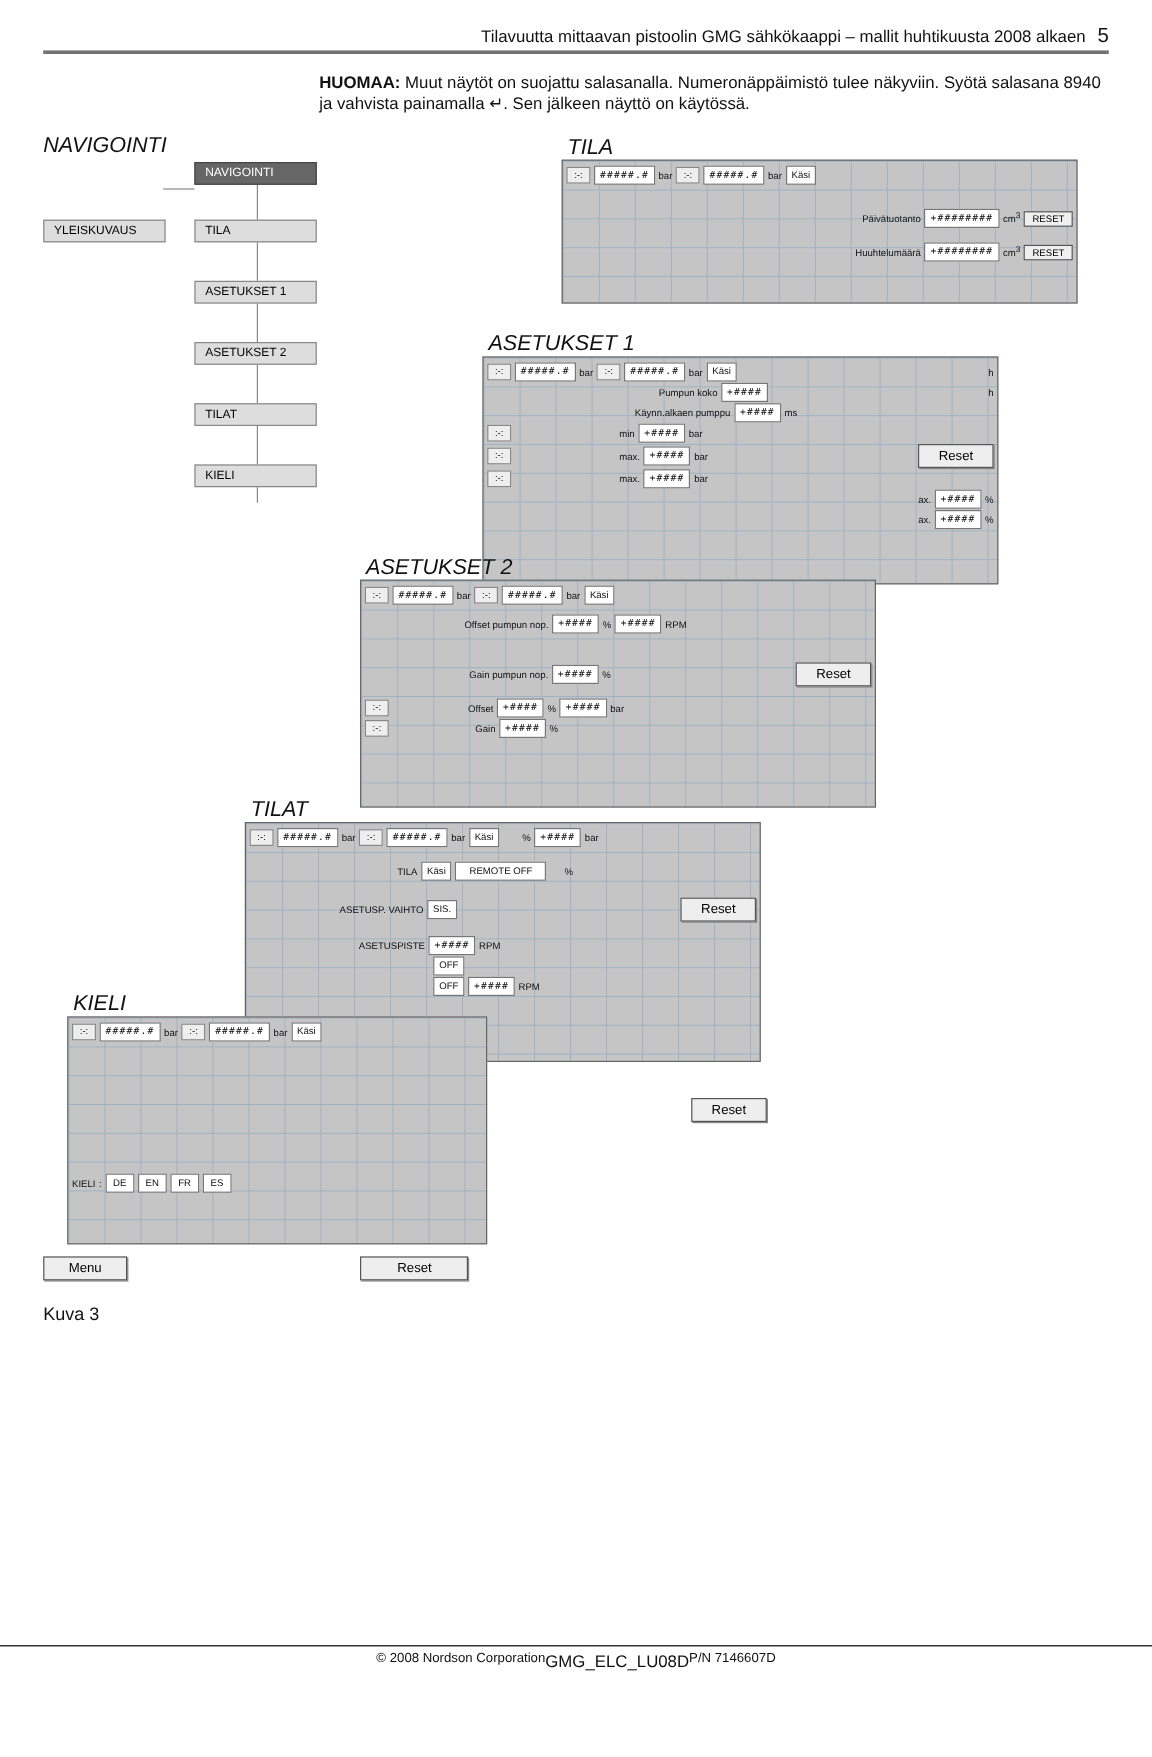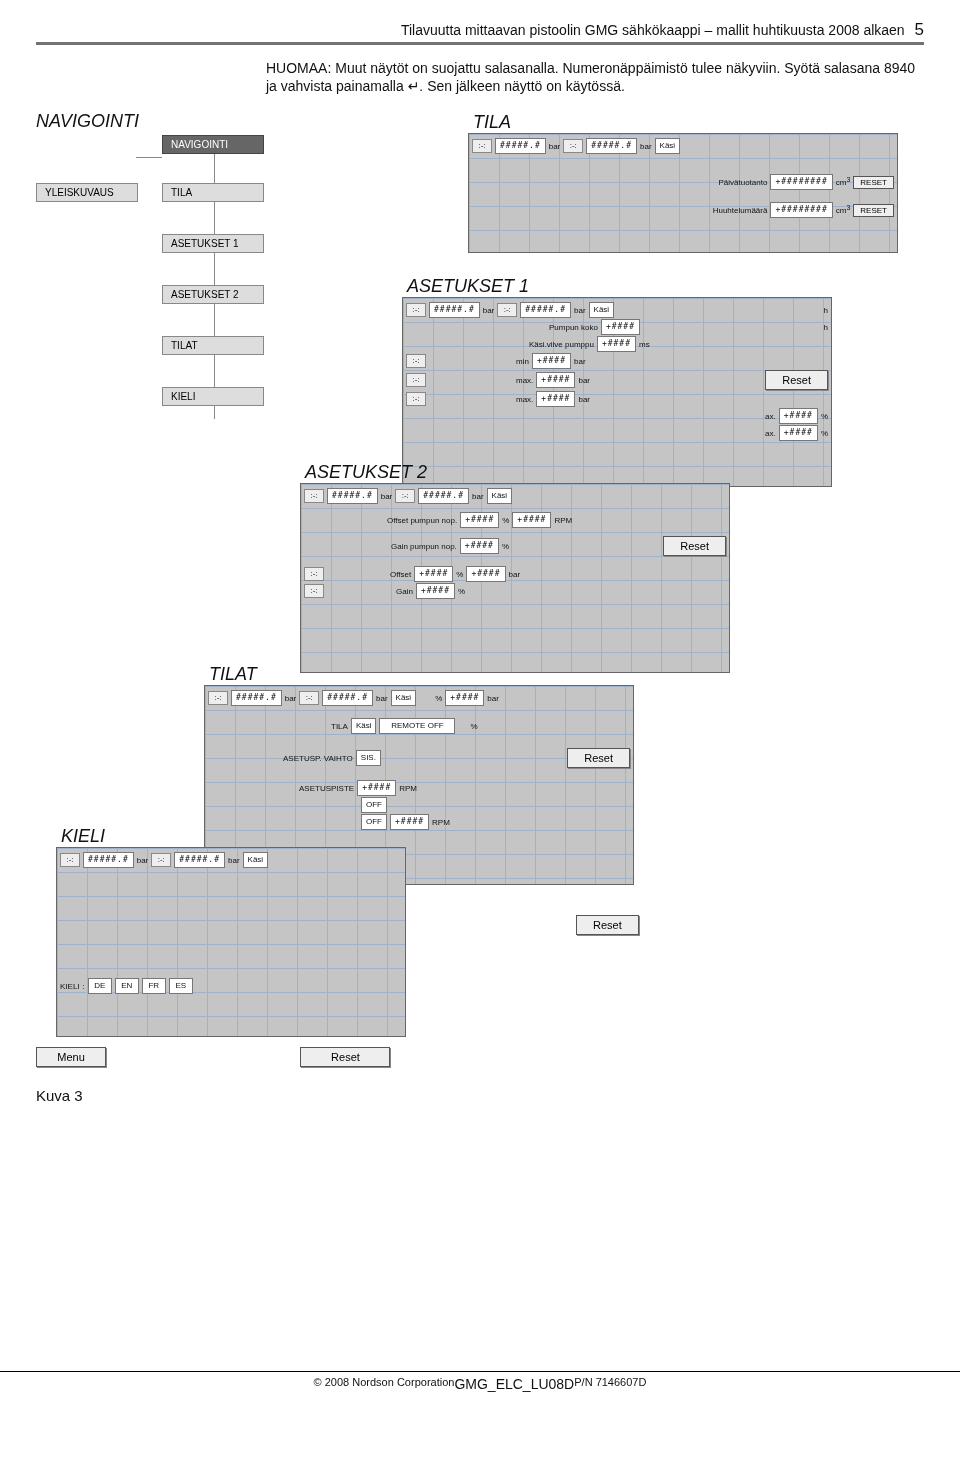--- a/index.html
+++ b/index.html
@@ -4,21 +4,21 @@
 <style>
   html,body{margin:0;padding:0;background:#fff;font-family:Arial,Helvetica,sans-serif;color:#111}
   body{width:960px}
   .page{position:relative;padding:20px 36px 24px 36px;box-sizing:border-box;min-height:1400px}
   .hdr{border-bottom:3px solid #737373;padding-bottom:2px;margin-bottom:14px;font-size:14px;text-align:right}
   .hdr .pn{font-size:17px;margin-left:6px}
 
   .intro{margin-left:230px;margin-bottom:10px}
   .intro h2{font-size:24px;margin:0 0 4px 0}
   .intro p{font-size:14px;line-height:1.3;margin:2px 0}
-  .intro .b{font-weight:normal}
+  .intro .b{font-weight:bold}
 
   .canvas{position:relative;height:1100px;margin-top:4px}
 
   .navlbl{font-style:italic;font-size:18px;position:absolute;left:0;top:6px}
 
   
   .tree{position:absolute;left:0;top:36px}
   .treebtn{display:block;border:1px solid #888;background:#ddd;font-size:10px;padding:3px 8px;width:102px;box-sizing:border-box;margin-bottom:32px;text-align:left;font-family:inherit}
   .treebtn.dark{background:#666;color:#fff;border-color:#444}
   .treecol2{position:absolute;left:126px;top:12px}
@@ -122,21 +122,21 @@
         <span class="lbl" style="margin-left:auto">h</span>
       </div>
       <div class="row" style="margin-top:0">
         <span style="width:140px"></span>
         <span class="lbl">Pumpun koko</span>
         <span class="fld num">+####</span>
         <span class="lbl" style="margin-left:auto">h</span>
       </div>
       <div class="row">
         <span style="width:120px"></span>
-        <span class="lbl">Käsi.viive pumppu</span>
+        <span class="lbl">Käynn.alkaen pumppu</span>
         <span class="fld num">+####</span>
         <span class="lbl">ms</span>
       </div>
       <div class="row">
         <span class="icon">:-:</span>
         <span style="width:84px"></span>
         <span class="lbl">min</span>
         <span class="fld num">+####</span>
         <span class="lbl">bar</span>
       </div>
@@ -179,21 +179,21 @@
         <span class="fld">Käsi</span>
       </div>
       <div class="row" style="margin-top:8px">
         <span style="width:80px"></span>
         <span class="lbl">Offset pumpun nop.</span>
         <span class="fld num">+####</span>
         <span class="lbl">%</span>
         <span class="fld num">+####</span>
         <span class="lbl">RPM</span>
       </div>
-      <div class="row" style="margin-top:8px">
+      <div class="row" style="margin-top:24px">
         <span style="width:84px"></span>
         <span class="lbl">Gain pumpun nop.</span>
         <span class="fld num">+####</span>
         <span class="lbl">%</span>
         <button class="btn" style="margin-left:auto">Reset</button>
       </div>
       <div class="row" style="margin-top:10px">
         <span class="icon">:-:</span>
         <span style="width:60px"></span>
         <span class="lbl">Offset</span>

